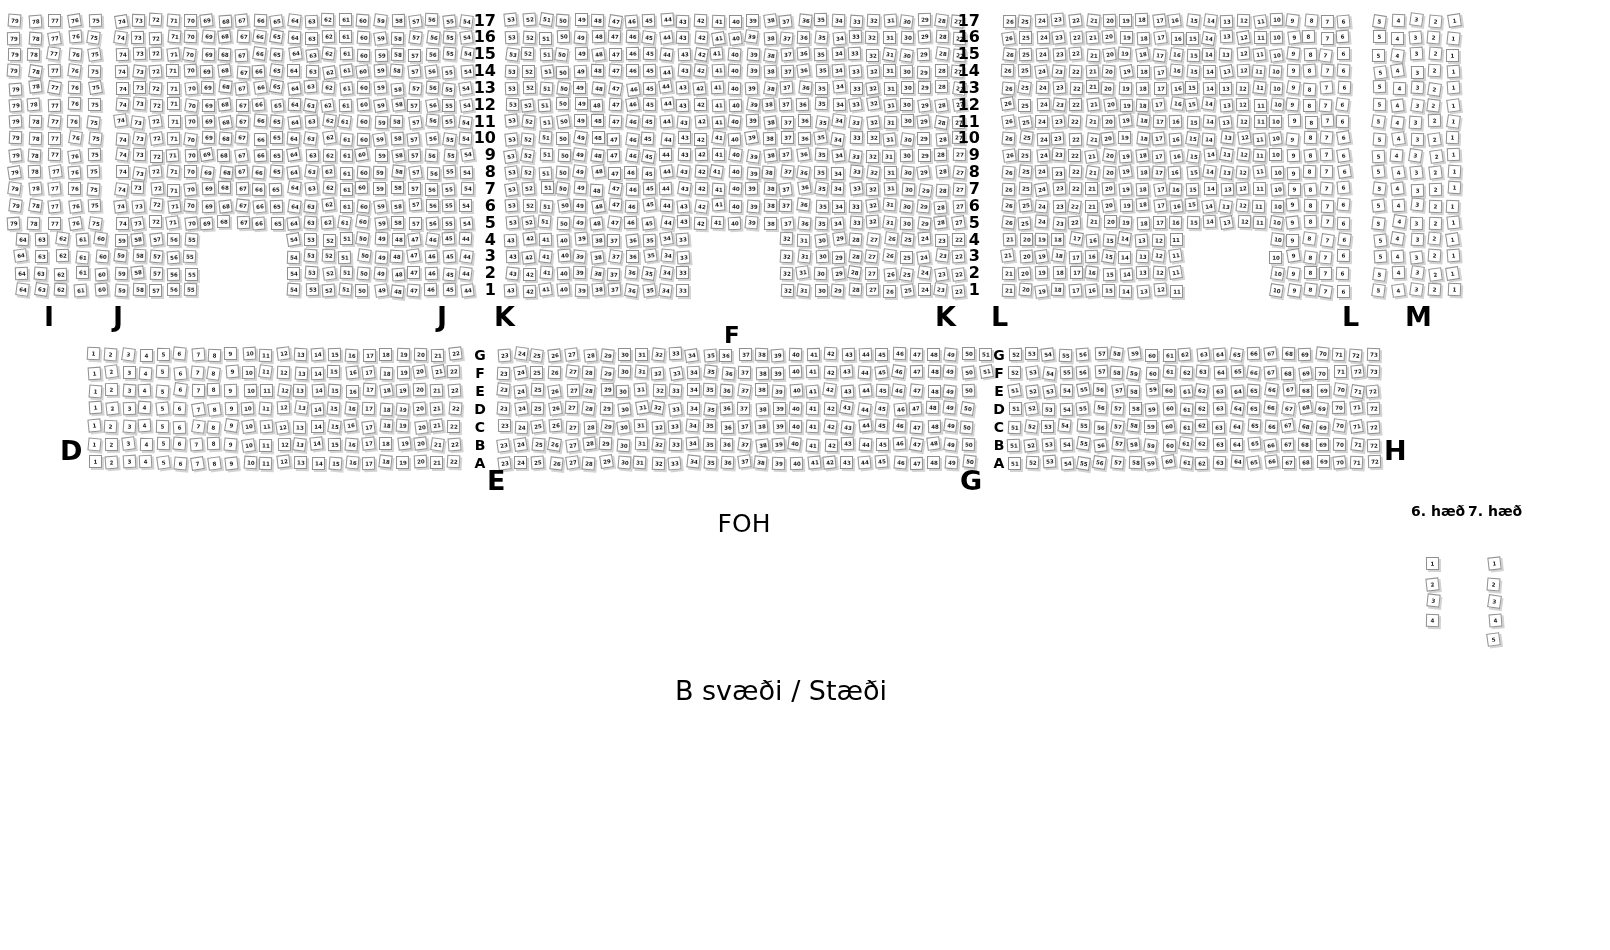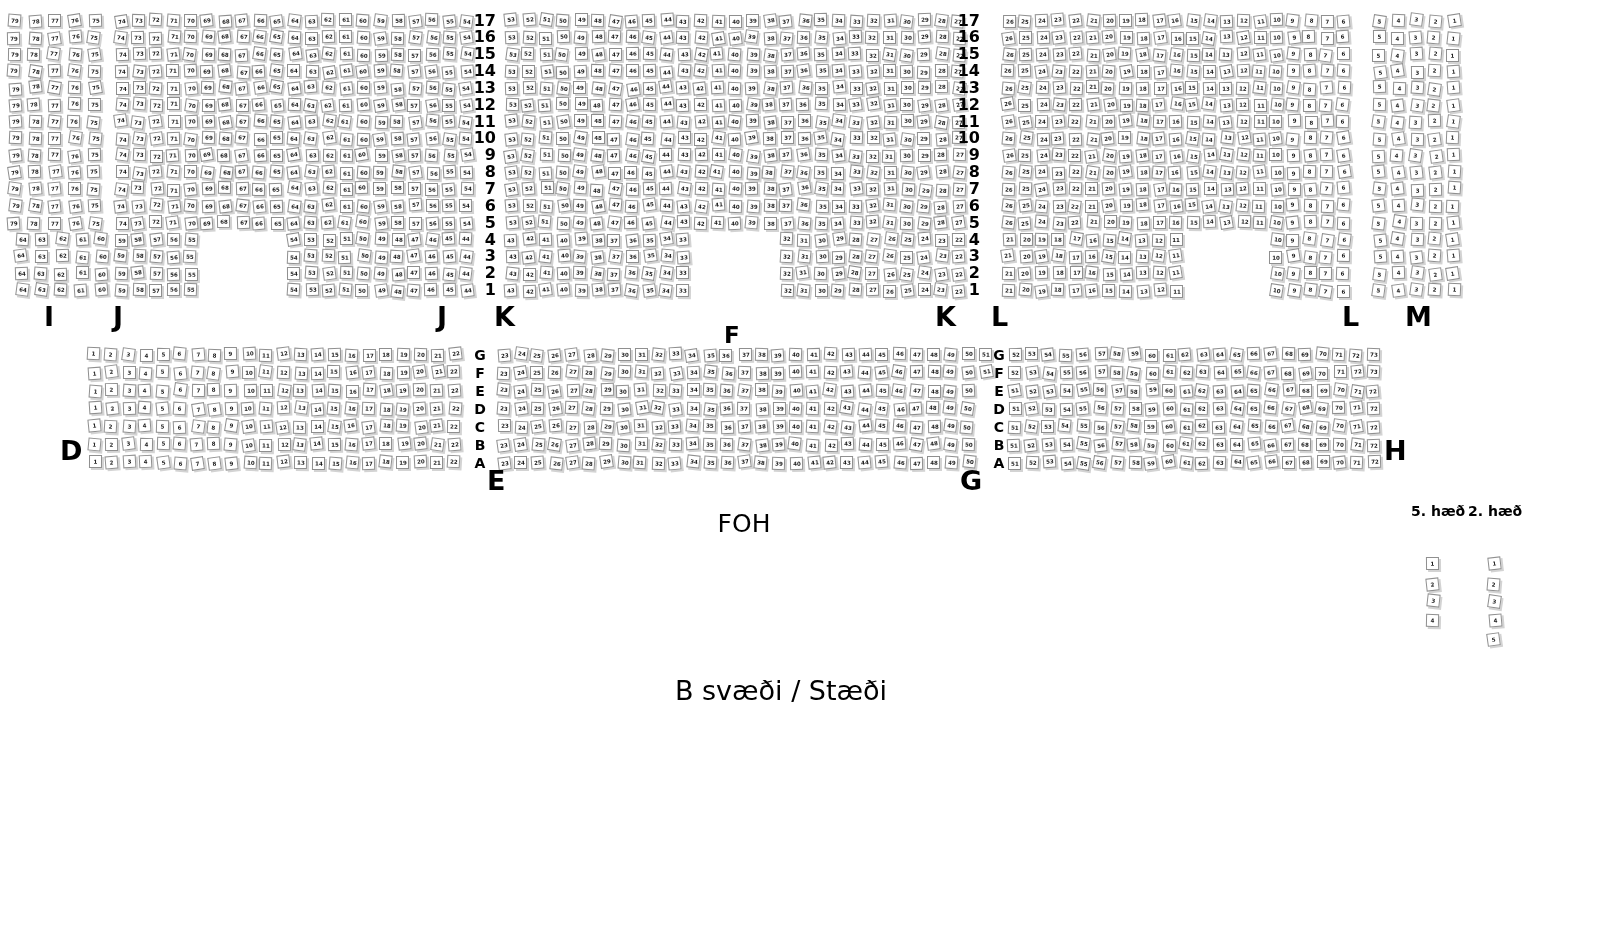--- a/index.html
+++ b/index.html
@@ -5493,15 +5493,15 @@
       </div>
       <div class="seat" style="left: 1488.9px; top: 613.9px; transform: rotate(-5deg);">
         <span>4</span>
       </div>
       <div class="seat" style="left: 1487px; top: 633.1px; transform: rotate(-8deg);">
         <span>5</span>
       </div>
     </div>
   <div id="foh" class="annotation">FOH</div>
   <div id="b-area" class="annotation">B svæði / Stæði</div>
-  <div id="floor1" class="annotation floor-label">5. hæð</div>
-  <div id="floor2" class="annotation floor-label">2. hæð</div>
+  <div id="floor1" class="annotation floor-label">6. hæð</div>
+  <div id="floor2" class="annotation floor-label">7. hæð</div>
 </div>
 
 </body></html>

